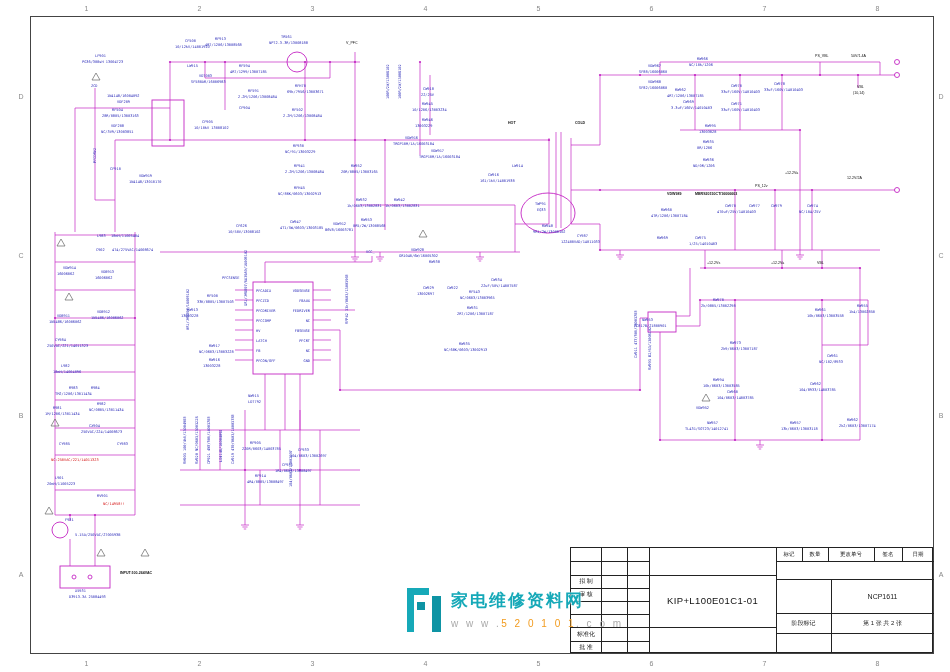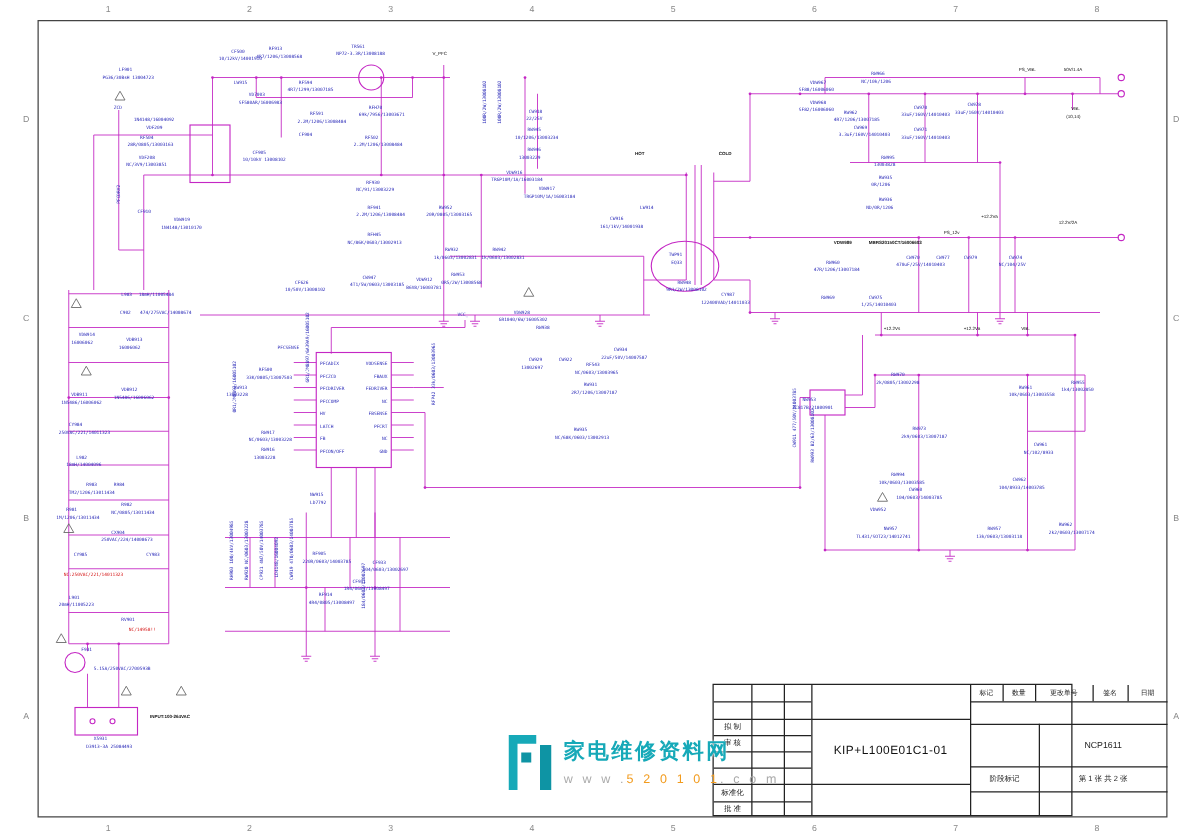--- a/index.html
+++ b/index.html
@@ -13,21 +13,21 @@
   .wire{stroke:#c427c4;stroke-width:0.7;fill:none;}
   .box{stroke:#c427c4;stroke-width:0.9;fill:none;}
   .dot{fill:#c427c4;}
   .gnd{stroke:#c427c4;stroke-width:0.7;fill:none;}
   .tri{stroke:#666;stroke-width:0.7;fill:none;}
   .lbl{font-family:"DejaVu Sans Mono",monospace;font-size:3.6px;fill:#2a2ab8;}
   .lbl.k{fill:#111;font-family:"Liberation Sans",sans-serif;}
   .lbl.kb{fill:#111;font-weight:bold;font-family:"Liberation Sans",sans-serif;}
   .lbl.r{fill:#d41414;}
   
-  #tblock{position:absolute;left:570px;top:547px;width:288px;height:106px;
+  #tblock{position:absolute;left:570px;top:547px;width:363px;height:106px;
           border:1px solid #222;box-sizing:border-box;}
   .tl{position:absolute;background:#222;}
   .tc{position:absolute;display:flex;align-items:center;justify-content:center;
       font:6px "Liberation Sans",sans-serif;color:#222;white-space:nowrap;}
   .tc.hdr{font-size:5.5px;}
   .tc.doc{font-size:9.5px;letter-spacing:0.4px;color:#111;}
   .tc.chip{font-size:7px;}
   
   #watermark{position:absolute;left:405px;top:586px;display:flex;align-items:center;}
   #wm-logo{width:38px;height:46px;margin-right:8px;}

